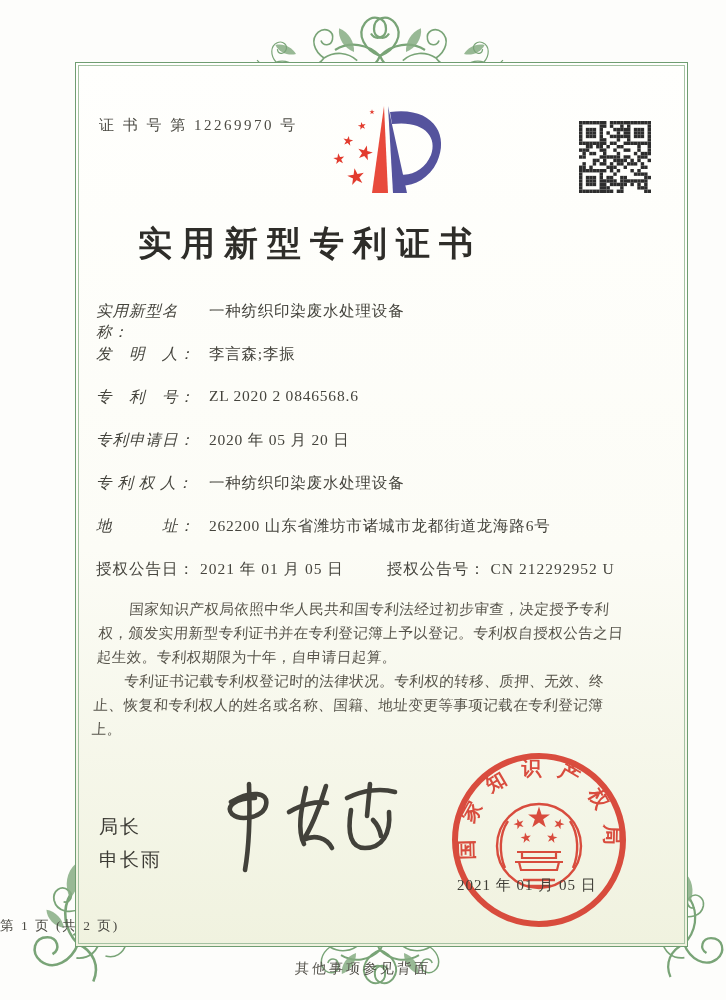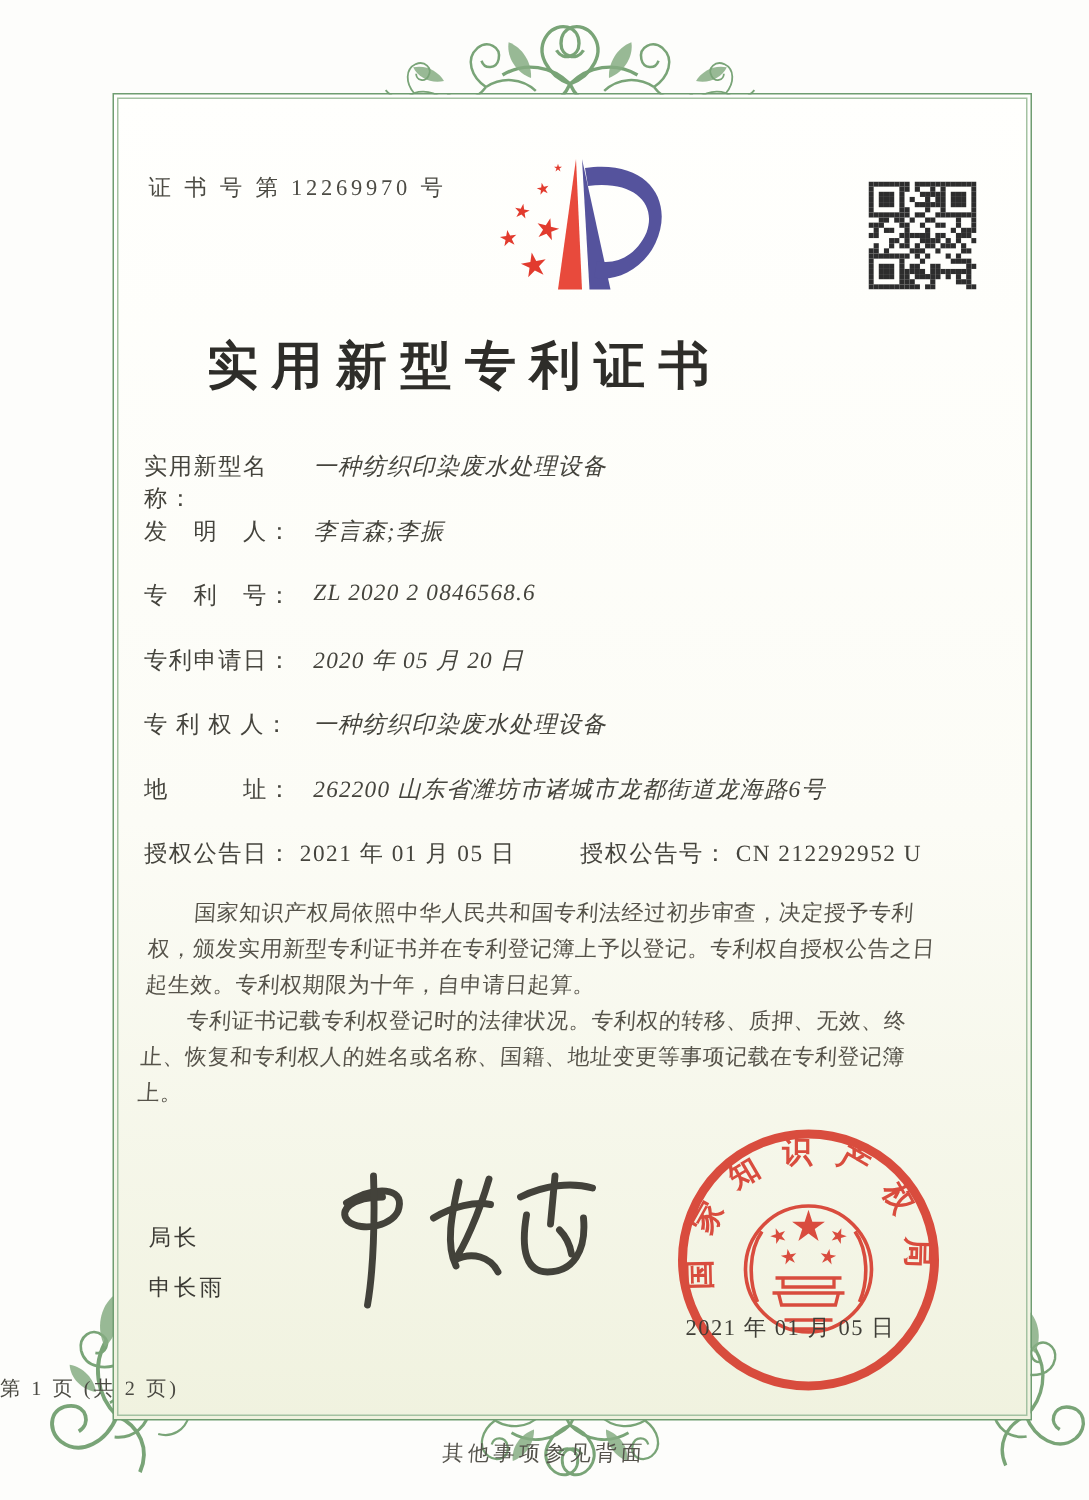--- a/index.html
+++ b/index.html
@@ -27,34 +27,34 @@
   }
   .logo{position:absolute;left:310px;top:96px;width:150px;height:112px;}
   .qr{position:absolute;left:579px;top:121px;width:72px;height:72px;}
   .title{
     position:absolute;left:0;top:221px;width:620px;text-align:center;
     font-size:34px;font-weight:700;color:#2e2d29;letter-spacing:9px;
   }
   .fields{position:absolute;left:96px;top:301px;width:545px;font-size:15.5px;color:#454публ;}
   .fields{color:#45443d;}
   .field-row{height:43px;letter-spacing:1px;}
-  .field-row .lbl{display:inline-block;width:108px;vertical-align:top;}
-  .field-row .val{display:inline-block;letter-spacing:0.8px;font-style:italic;}
+  .field-row .lbl{display:inline-block;width:108px;vertical-align:top;font-style:italic;}
+  .field-row .val{display:inline-block;letter-spacing:0.8px;}
   .grant-row{height:43px;letter-spacing:1px;}
   .grant-row .pair{display:inline-block;vertical-align:top;}
   .grant-row .pair.right{margin-left:38px;}
   .bodytext{
     position:absolute;left:96px;top:598px;width:536px;
     font-size:14.6px;line-height:1.64;color:#56534a;letter-spacing:0.4px;
     transform:skewX(-4deg);transform-origin:50% 50%;
   }
   .bodytext p{margin:0;text-indent:2em;}
   .signatory{
     position:absolute;left:99px;top:810px;
-    font-size:15px;color:#3b3a34;line-height:33px;letter-spacing:2px;
+    font-size:19px;color:#3b3a34;line-height:33px;letter-spacing:2px;
   }
   .signature{position:absolute;left:205px;top:772px;width:205px;height:110px;}
   .seal{position:absolute;left:447px;top:748px;width:184px;height:184px;}
   .seal-date{
     position:absolute;left:457px;top:876px;
     font-size:15px;color:#3f3e37;letter-spacing:1px;z-index:5;
   }
   .page-info{
     position:absolute;left:0;top:917px;width:726px;text-align:left;
     font-size:13.5px;color:#4b4a43;letter-spacing:2px;

